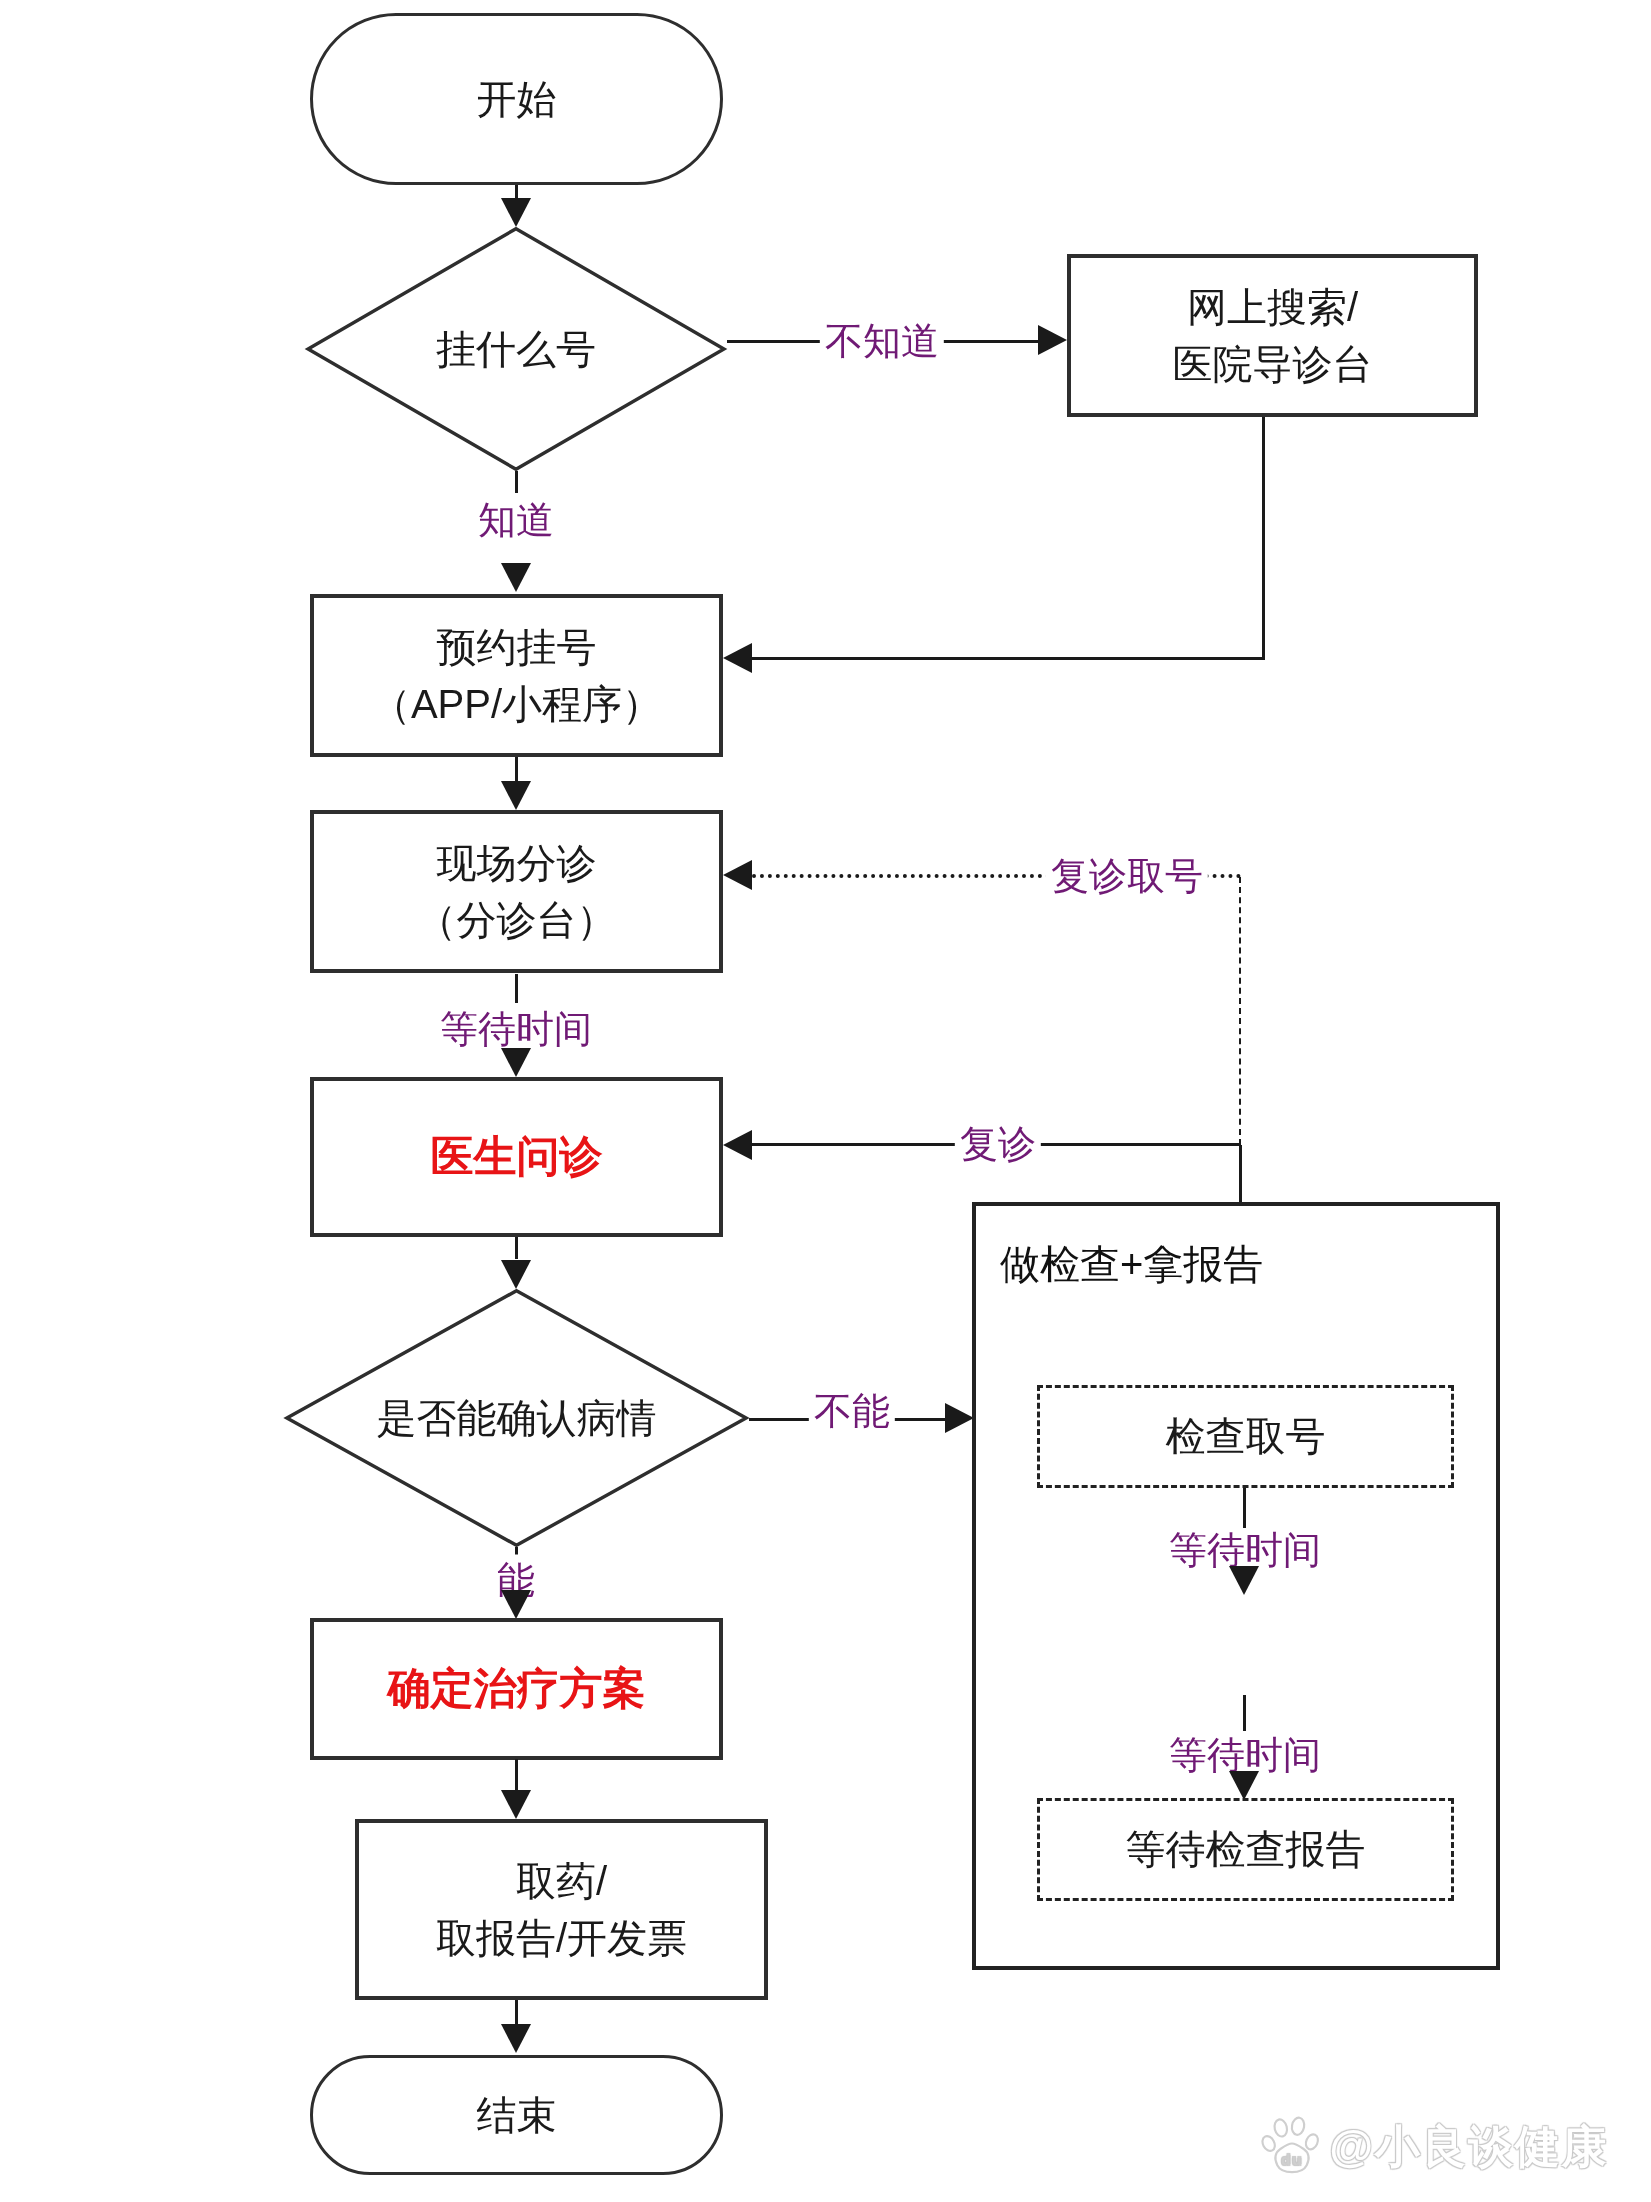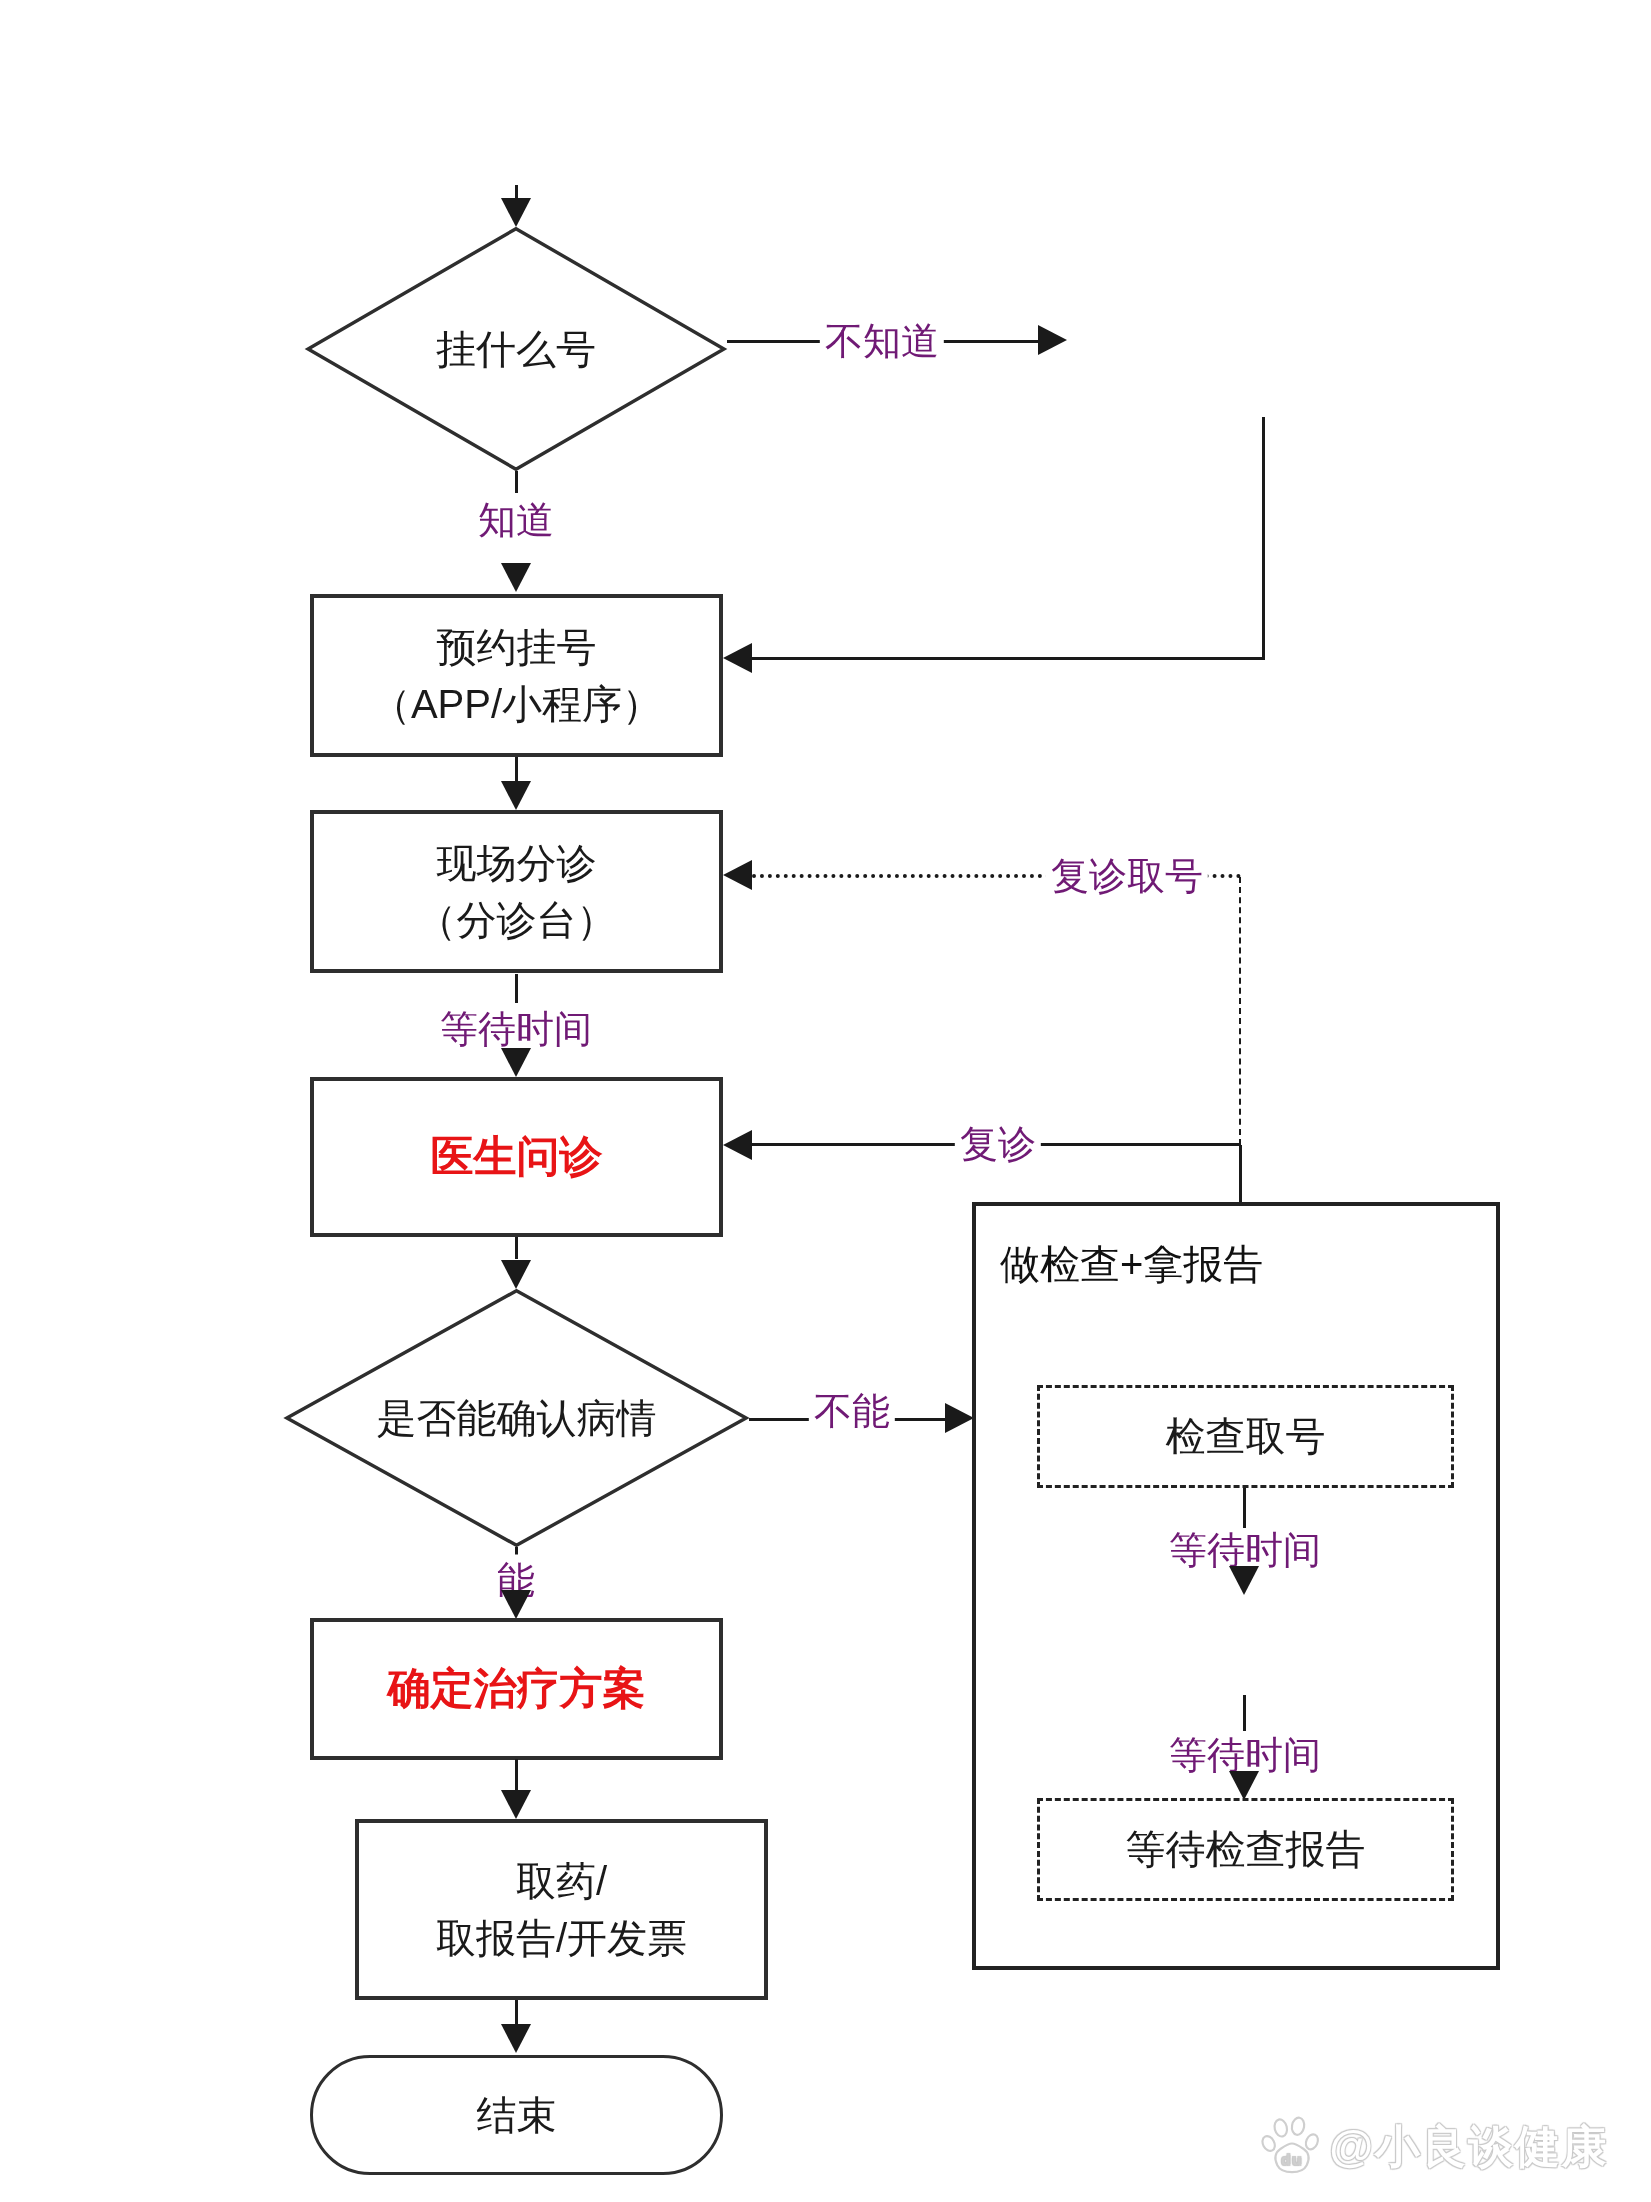--- a/index.html
+++ b/index.html
@@ -51,32 +51,39 @@
     color:#ffffff;font-size:45px;font-weight:bold;
     text-shadow:0 0 1.7px #c9c9c9,0.9px 0.9px 0.9px #c9c9c9,-0.9px -0.9px 0.9px #c9c9c9,0.9px -0.9px 0.9px #c9c9c9,-0.9px 0.9px 0.9px #c9c9c9;
     letter-spacing:1.7px;
   }
 </style>
 </head>
 <body>
 
 <div id="canvas">
 
+  <div class="node oval" style="left:310px;top:13px;width:413px;height:172px;">
+    <span>开始</span>
+  </div>
   <div class="vline" style="left:515px;top:185px;height:15.5px;"></div>
   <div class="tri tri-down" style="left:501px;top:198px;"></div>
 
   <svg class="svg-abs" style="left:305px;top:227px;" width="422" height="244" viewBox="0 0 490 284">
     <polygon points="245,2 487,142 245,282 3,142" fill="#ffffff" stroke="#2e2e2e" stroke-width="4"></polygon>
   </svg>
   <div class="diamond-label" style="position:absolute;left:305px;top:227px;width:422px;height:244px;">挂什么号</div>
 
   <div class="hline" style="left:727px;top:340px;width:311px;"></div>
   <div class="tri tri-right" style="left:1038px;top:325px;"></div>
   <div class="plain-label" style="left:882px;top:341px;">不知道</div>
 
+  <div class="node" style="left:1067px;top:254px;width:411px;height:163px;">
+    <span>网上搜索/</span>
+    <span>医院导诊台</span>
+  </div>
 
   <div class="vline" style="left:1262px;top:417px;height:243px;"></div>
   <div class="hline" style="left:752px;top:657px;width:513px;"></div>
   <div class="tri tri-left" style="left:723px;top:643px;"></div>
 
   <div class="vline" style="left:515px;top:471px;height:22.4px;"></div>
   <div class="plain-label" style="left:516px;top:520px;">知道</div>
   <div class="tri tri-down" style="left:501px;top:563px;"></div>
 
   <div class="node" style="left:310px;top:594px;width:413px;height:163px;">

